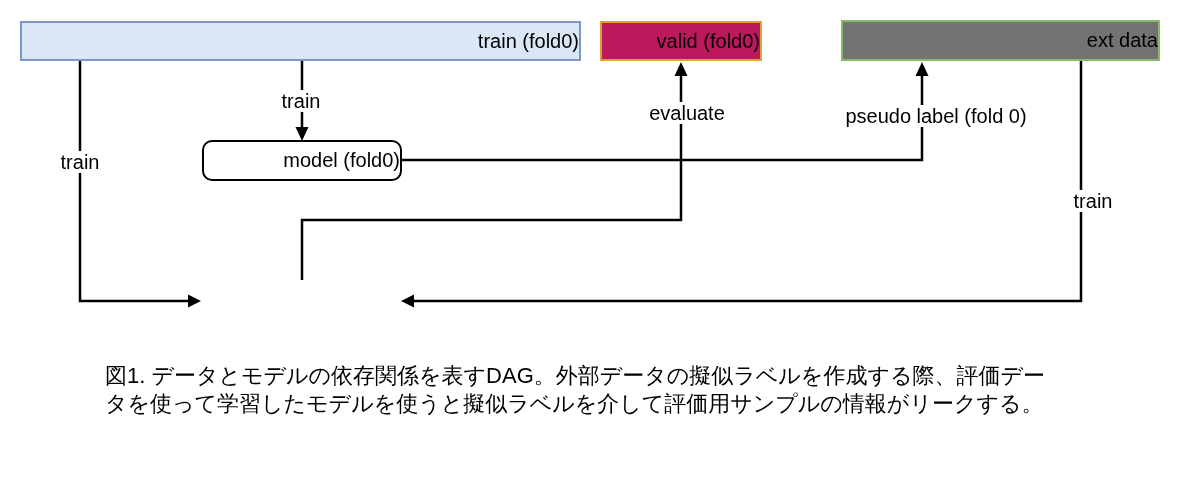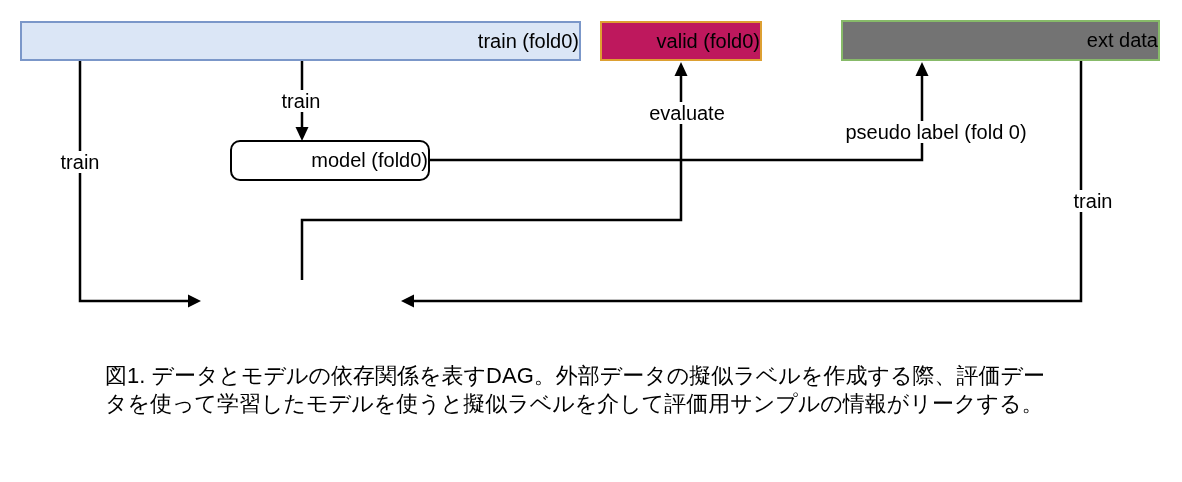--- a/index.html
+++ b/index.html
@@ -2,21 +2,21 @@
 <html><head>
 <meta charset="utf-8">
 <style>
   html,body{margin:0;padding:0;background:#ffffff;}
   body{font-family:"Liberation Sans", sans-serif;color:#000;}
   .canvas{position:relative;width:1182px;height:482px;background:#fff;overflow:hidden;}
   svg.edges{position:absolute;left:0;top:0;z-index:1;}
   .node{position:absolute;display:flex;align-items:center;justify-content:flex-end;
         box-sizing:border-box;font-size:20px;z-index:2;}
   .datanode{border:2px solid #888;}
-  .modelnode{background:#fff;border:2.5px solid #000;border-radius:10px;z-index:3;margin-left:28px;}
+  .modelnode{background:#fff;border:2.5px solid #000;border-radius:10px;z-index:3;}
   .edge-label{position:absolute;transform:translate(-50%,-50%);background:#ffffff;
               padding:0 3px;font-size:20px;white-space:nowrap;z-index:4;line-height:1.1;}
   .caption{position:absolute;left:105px;top:362px;font-size:22px;line-height:28px;z-index:2;}
   .caption div{white-space:nowrap;}
 </style>
 </head>
 <body>
 
 <div class="canvas">
 
@@ -58,21 +58,21 @@
     <span>model (fold0)</span>
   </div>
 
 
   <div class="edge-label" style="left:301px;top:101px;">train</div>
 
   <div class="edge-label" style="left:80px;top:162px;">train</div>
 
   <div class="edge-label" style="left:687px;top:113px;">evaluate</div>
 
-  <div class="edge-label" style="left:936px;top:116px;margin-top:16px;">pseudo label (fold 0)</div>
+  <div class="edge-label" style="left:936px;top:116px;">pseudo label (fold 0)</div>
 
   <div class="edge-label" style="left:1093px;top:201px;">train</div>
 
   <div class="caption">
     <div>図1. データとモデルの依存関係を表すDAG。外部データの擬似ラベルを作成する際、評価デー</div>
     <div>タを使って学習したモデルを使うと擬似ラベルを介して評価用サンプルの情報がリークする。</div>
   </div>
 
 </div>
 

